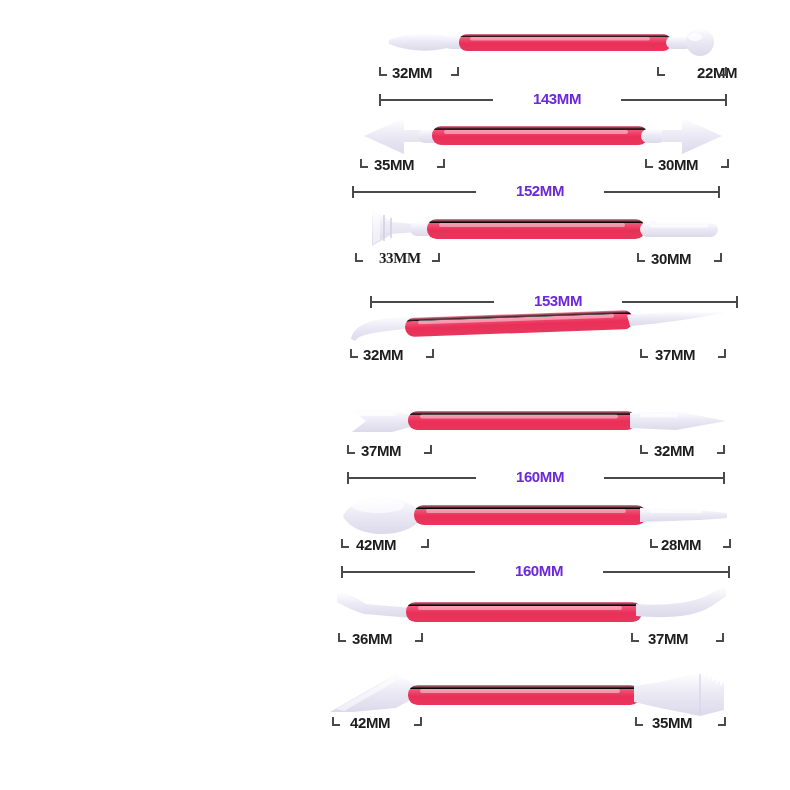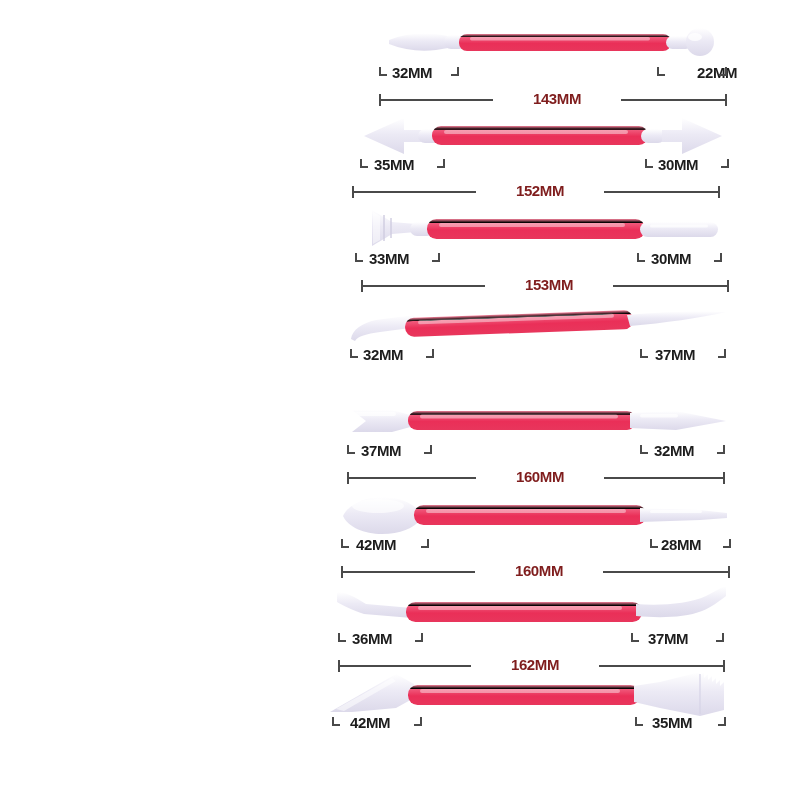--- a/index.html
+++ b/index.html
@@ -86,21 +86,21 @@
   }
   .dimline .cap.l { left: 0; }
   .dimline .cap.r { right: 0; }
   .dimline .txt {
     position: absolute;
     top: -4px;
     text-align: center;
     font-family: "Liberation Sans", sans-serif;
     font-size: 15px;
     font-weight: 700;
-    color: #7f1d1d;
+    color: #6d28d9;
     letter-spacing: -0.4px;
     background: #ffffff;
     padding: 0 4px;
   }
   svg { display: block; overflow: visible; }
 </style>
 </head>
 <body>
 
 <div id="page">
@@ -217,37 +217,37 @@
         <rect x="439" y="23" width="186" height="4" rx="2" fill="#ffffff" opacity="0.42"></rect>
         <rect x="640" y="22" width="78" height="15" rx="7.5" fill="url(#wh1)"></rect>
         <rect x="650" y="24.5" width="58" height="3" rx="1.5" fill="#ffffff" opacity="0.7"></rect>
       </svg>
     </div>
     <div class="dims">
       <span class="tick left" style="left:355px;">
           <i class="v"></i>
           <i class="h"></i>
         </span>
-      <span class="dim-label" style="left:369px;">33MM</span>
+      <span class="dim-label" style="left:379px;font-family:Liberation Serif, serif;">33MM</span>
       <span class="tick right" style="left:432px;">
           <i class="v"></i>
           <i class="h"></i>
         </span>
 
       <span class="tick left" style="left:637px;">
           <i class="v"></i>
           <i class="h"></i>
         </span>
       <span class="dim-label" style="left:651px;">30MM</span>
       <span class="tick right" style="left:714px;">
           <i class="v"></i>
           <i class="h"></i>
         </span>
 
-      <div class="dimline" style="left:361px; width:368px;">
+      <div class="dimline" style="left:370px; width:368px;margin-top:16px;">
         <div class="bar"></div>
           <div class="cap l"></div>
           <div class="cap r"></div>
         <div class="txt" style="left:124px; width:120px;">153MM</div>
       </div>
     </div>
   </div>
 
   <div class="tool-row" style="top:296px;">
     <div class="tool-art">
@@ -387,26 +387,20 @@
       <span class="tick left" style="left:631px;">
           <i class="v"></i>
           <i class="h"></i>
         </span>
       <span class="dim-label" style="left:648px;">37MM</span>
       <span class="tick right" style="left:716px;">
           <i class="v"></i>
           <i class="h"></i>
         </span>
 
-      <div class="dimline" style="left:338px; width:387px;">
-        <div class="bar"></div>
-          <div class="cap l"></div>
-          <div class="cap r"></div>
-        <div class="txt" style="left:133px; width:120px;">162MM</div>
-      </div>
     </div>
   </div>
 
   <div class="tool-row" style="top:664px;">
     <div class="tool-art">
       <svg width="790" height="60" viewBox="0 0 790 60">
         <path d="M330,48 L396,10 L414,20 L414,34 L396,44 L352,48 Z" fill="url(#wh1)"></path>
         <path d="M336,45 L392,14 L396,17 L344,47 Z" fill="#ffffff" opacity="0.55"></path>
         <rect x="408" y="21" width="232" height="20" rx="9.5" fill="url(#pk1)"></rect>
         <rect x="420" y="25" width="200" height="4" rx="2" fill="#ffffff" opacity="0.42"></rect>

